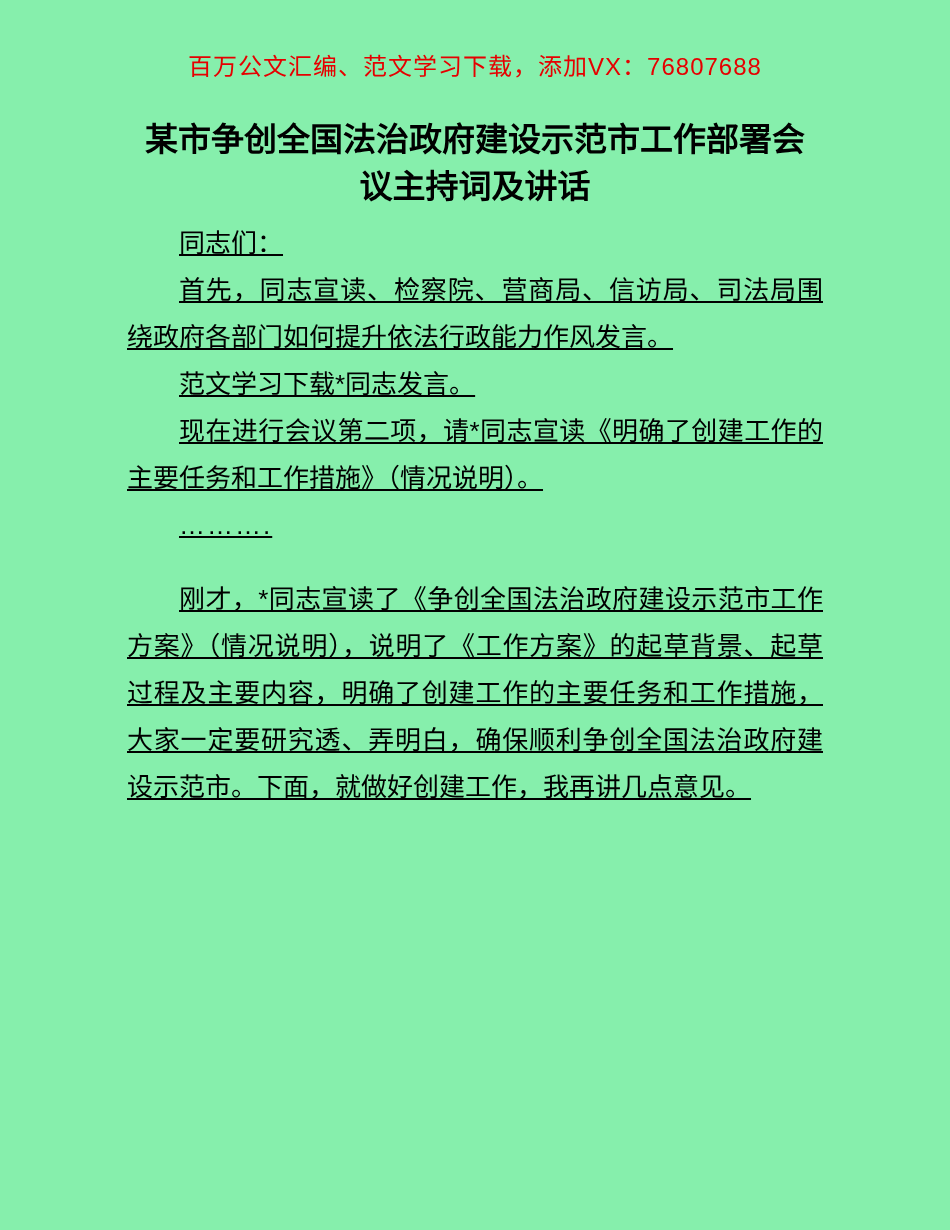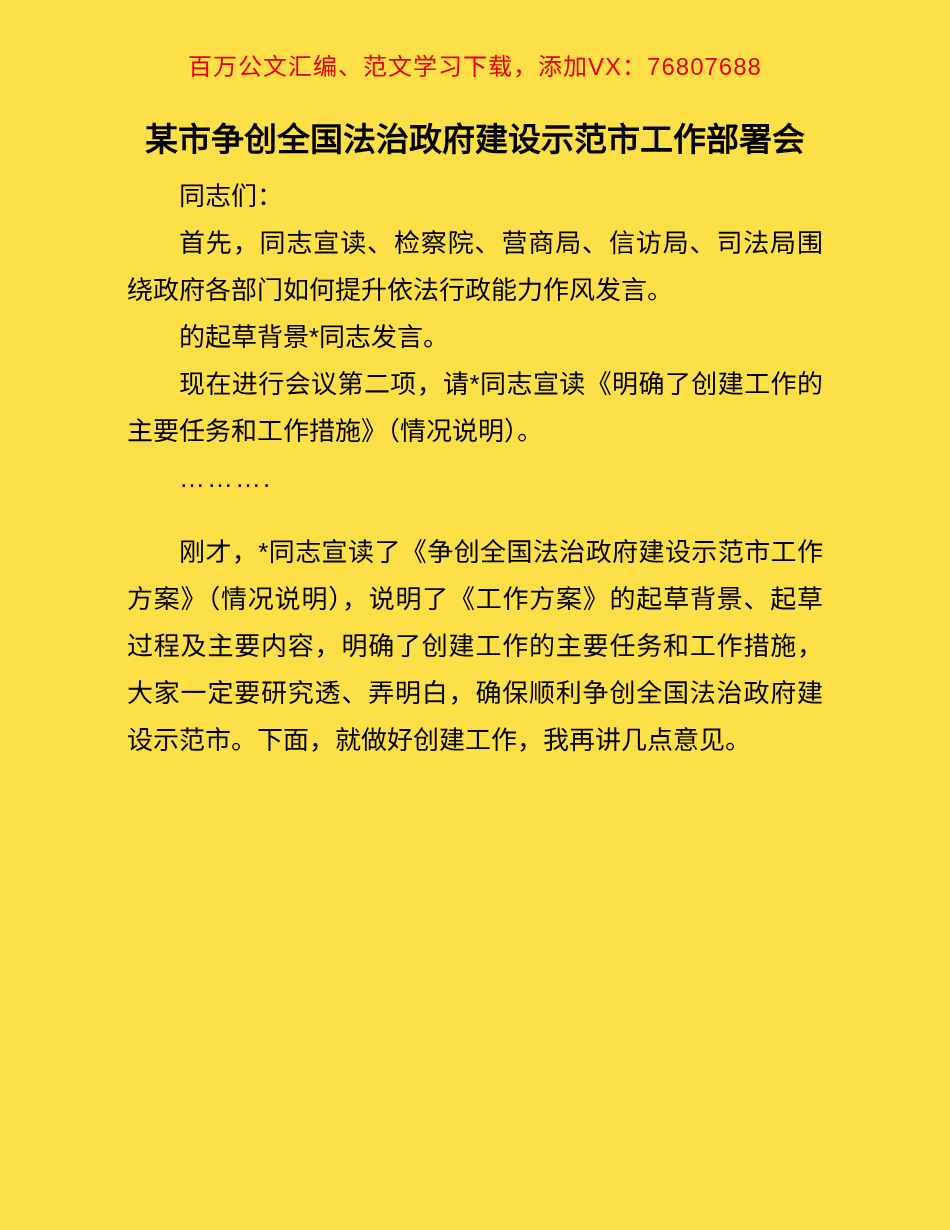--- a/index.html
+++ b/index.html
@@ -7,21 +7,21 @@
     margin: 0;
     padding: 0;
     background: #ffffff;
     font-family: "Liberation Sans", "DejaVu Sans", sans-serif;
   }
   .page {
     position: relative;
     width: 950px;
     height: 1230px;
     margin: 0 auto;
-    background: #fde047;
+    background: #86efac;
     overflow: hidden;
     color: #000000;
   }
   .watermark {
     padding-top: 52px;
     text-align: center;
     font-size: 24px;
     line-height: 30px;
     letter-spacing: 1px;
     font-weight: 400;
@@ -34,20 +34,21 @@
     line-height: 47px;
     color: #000000;
   }
   .doc-body {
     margin-top: 10px;
     padding: 0 127px;
     font-size: 26px;
     line-height: 47px;
     text-align: justify;
     color: #000000;
+    text-decoration: underline;
   }
   .doc-body p {
     margin: 0;
     padding: 0;
     text-indent: 2em;
     word-break: break-all;
   }
   
   .doc-body p.after-gap {
     margin-top: 27px;
@@ -58,25 +59,26 @@
 </style>
 </head>
 <body>
 
 <div class="page">
 
   <div class="watermark" style="color: rgb(230, 0, 0);">百万公文汇编、范文学习下载，添加VX：76807688</div>
 
   <div class="doc-title">
     <div>某市争创全国法治政府建设示范市工作部署会</div>
+    <div>议主持词及讲话</div>
   </div>
 
   <div class="doc-body">
 
   <p>同志们：</p>
       <p>首先，同志宣读、检察院、营商局、信访局、司法局围绕政府各部门如何提升依法行政能力作风发言。</p>
-      <p>的起草背景*同志发言。</p>
+      <p>范文学习下载*同志发言。</p>
       <p>现在进行会议第二项，请*同志宣读《明确了创建工作的主要任务和工作措施》（情况说明）。</p>
       <p class="dots-line">……….</p>
       <p class="after-gap">刚才，*同志宣读了《争创全国法治政府建设示范市工作方案》（情况说明），说明了《工作方案》的起草背景、起草过程及主要内容，明确了创建工作的主要任务和工作措施，大家一定要研究透、弄明白，确保顺利争创全国法治政府建设示范市。下面，就做好创建工作，我再讲几点意见。</p>
     </div>
 
 </div>
 
 </body></html>

